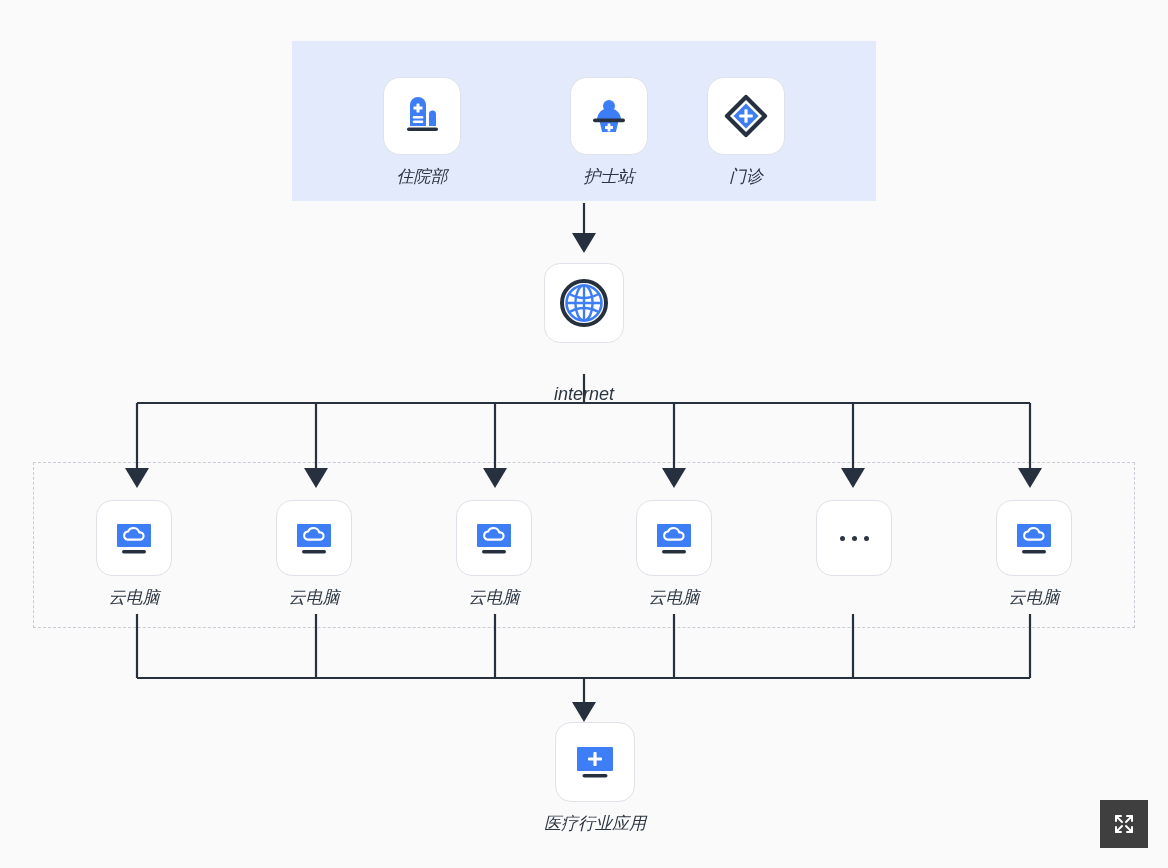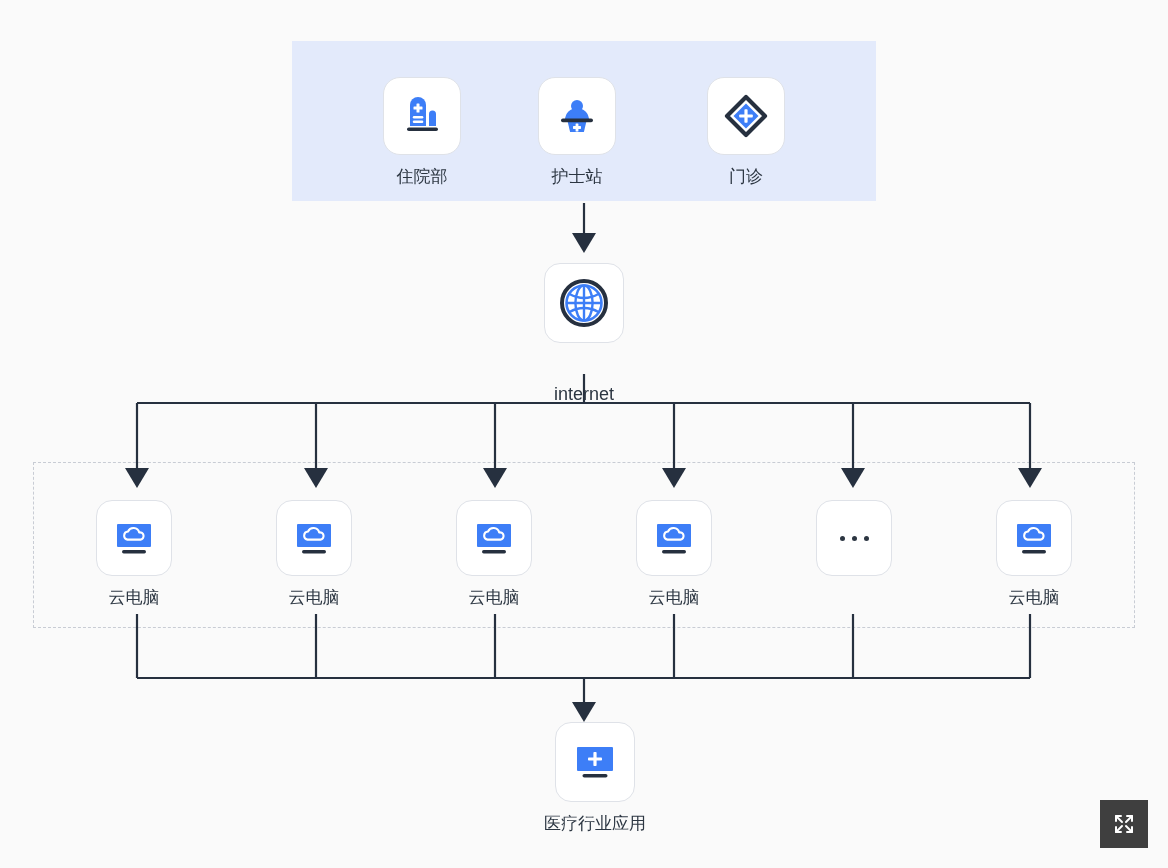--- a/index.html
+++ b/index.html
@@ -72,20 +72,21 @@
   .tile.lg {
     width: 80px;
     height: 80px;
   }
   .node-label {
     margin-top: 11px;
     font-size: 17px;
     line-height: 21px;
     color: #2c3642;
     white-space: nowrap;
+    font-style: italic;
   }
   .node-label.latin {
     font-size: 18px;
   }
 
   
   .band-node .tile {
     width: 78px;
     height: 78px;
     border-radius: 17px;
@@ -169,21 +170,21 @@
         <rect x="17.5" y="10.5" width="3" height="9" rx="0.6" fill="#ffffff"></rect>
         <rect x="13.8" y="23" width="10.5" height="2.4" rx="1.2" fill="#ffffff"></rect>
         <rect x="13.8" y="27.6" width="10.5" height="2.4" rx="1.2" fill="#ffffff"></rect>
         <path d="M30 21 a3.5 3.5 0 0 1 7 0 v12 h-7 z" fill="#3d7ef7"></path>
         <rect x="8" y="34.5" width="31" height="3.6" rx="1.8" fill="#26303f"></rect>
       </svg>
     </div>
     <div class="node-label">住院部</div>
   </div>
 
-  <div class="node band-node" style="left:538px; top:77px;text-align:right;">
+  <div class="node band-node" style="left:570px; top:77px;text-align:right;">
     <div class="tile">
       <svg width="46" height="46" viewBox="0 0 46 46">
         <circle cx="23" cy="13" r="6" fill="#3d7ef7"></circle>
         <path d="M11 27 a12 12 0 0 1 24 0 z" fill="#3d7ef7"></path>
         <path d="M13.5 28 h19 l-2.6 11 h-13.8 z" fill="#3d7ef7"></path>
         <rect x="21.6" y="30.5" width="2.8" height="8" rx="0.6" fill="#ffffff"></rect>
         <rect x="19" y="33.1" width="8" height="2.8" rx="0.6" fill="#ffffff"></rect>
         <rect x="7" y="25.4" width="32" height="3.8" rx="1.9" fill="#26303f"></rect>
       </svg>
     </div>

